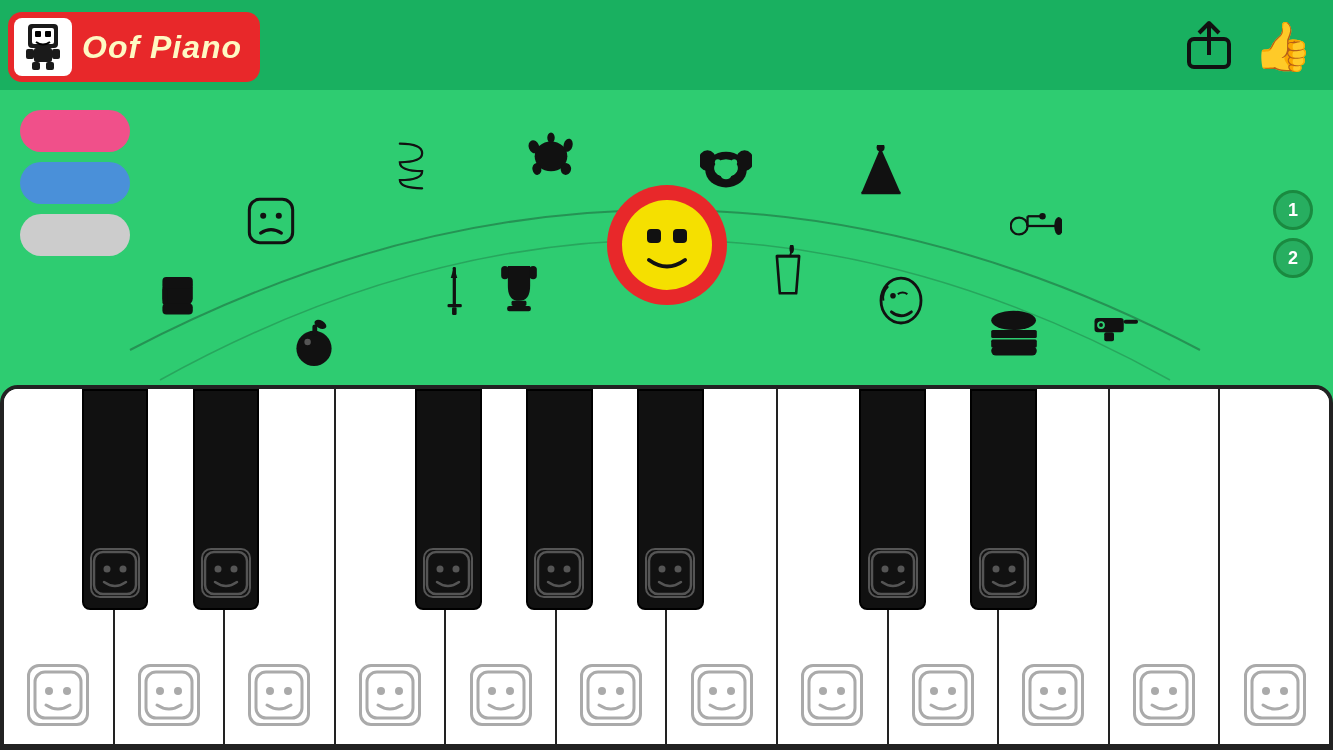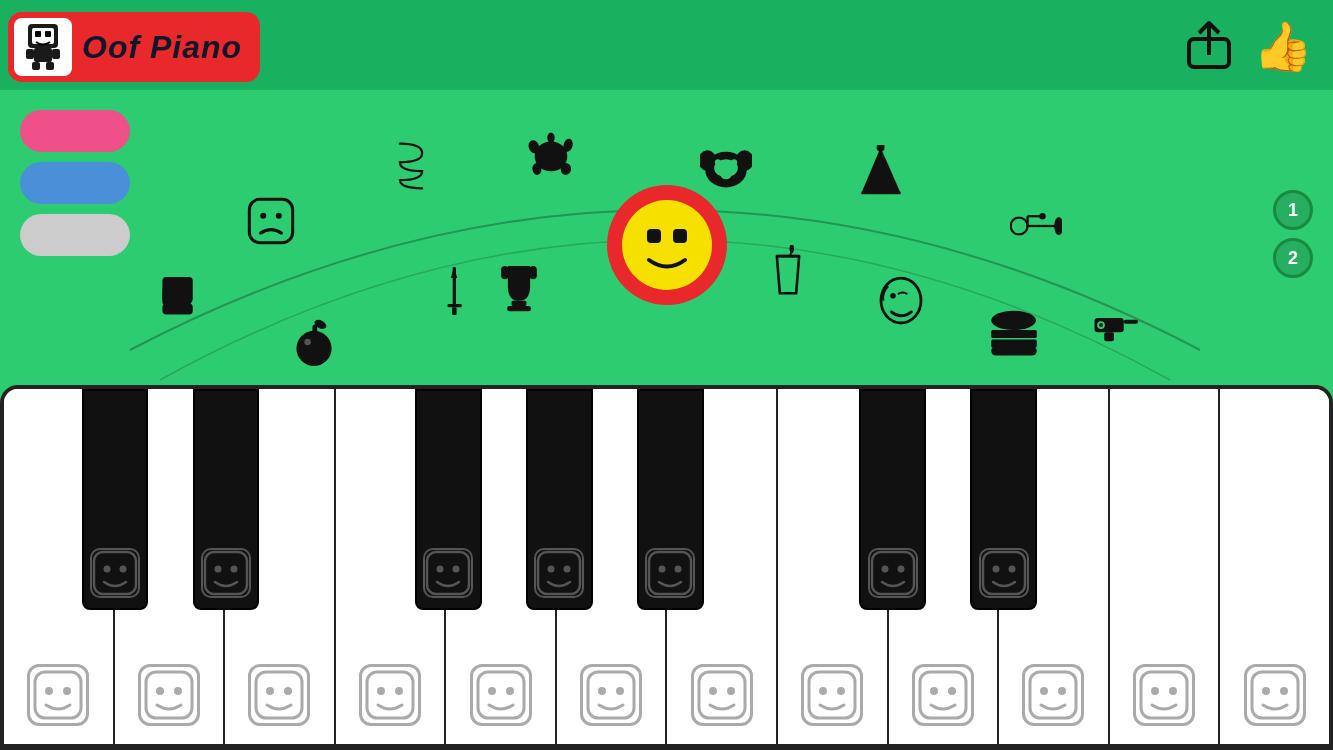--- a/index.html
+++ b/index.html
@@ -42,21 +42,21 @@
       align-items: center;
       justify-content: center;
       margin-right: 10px;
       overflow: hidden;
     }
     .logo-avatar svg {
       width: 50px;
       height: 50px;
     }
     .logo-title {
-      color: #0f172a;
+      color: #fef9c3;
       font-size: 32px;
       font-weight: 900;
       font-style: italic;
       letter-spacing: 1px;
     }
 
     
     .top-right-icons {
       position: absolute;
       top: 18px;

